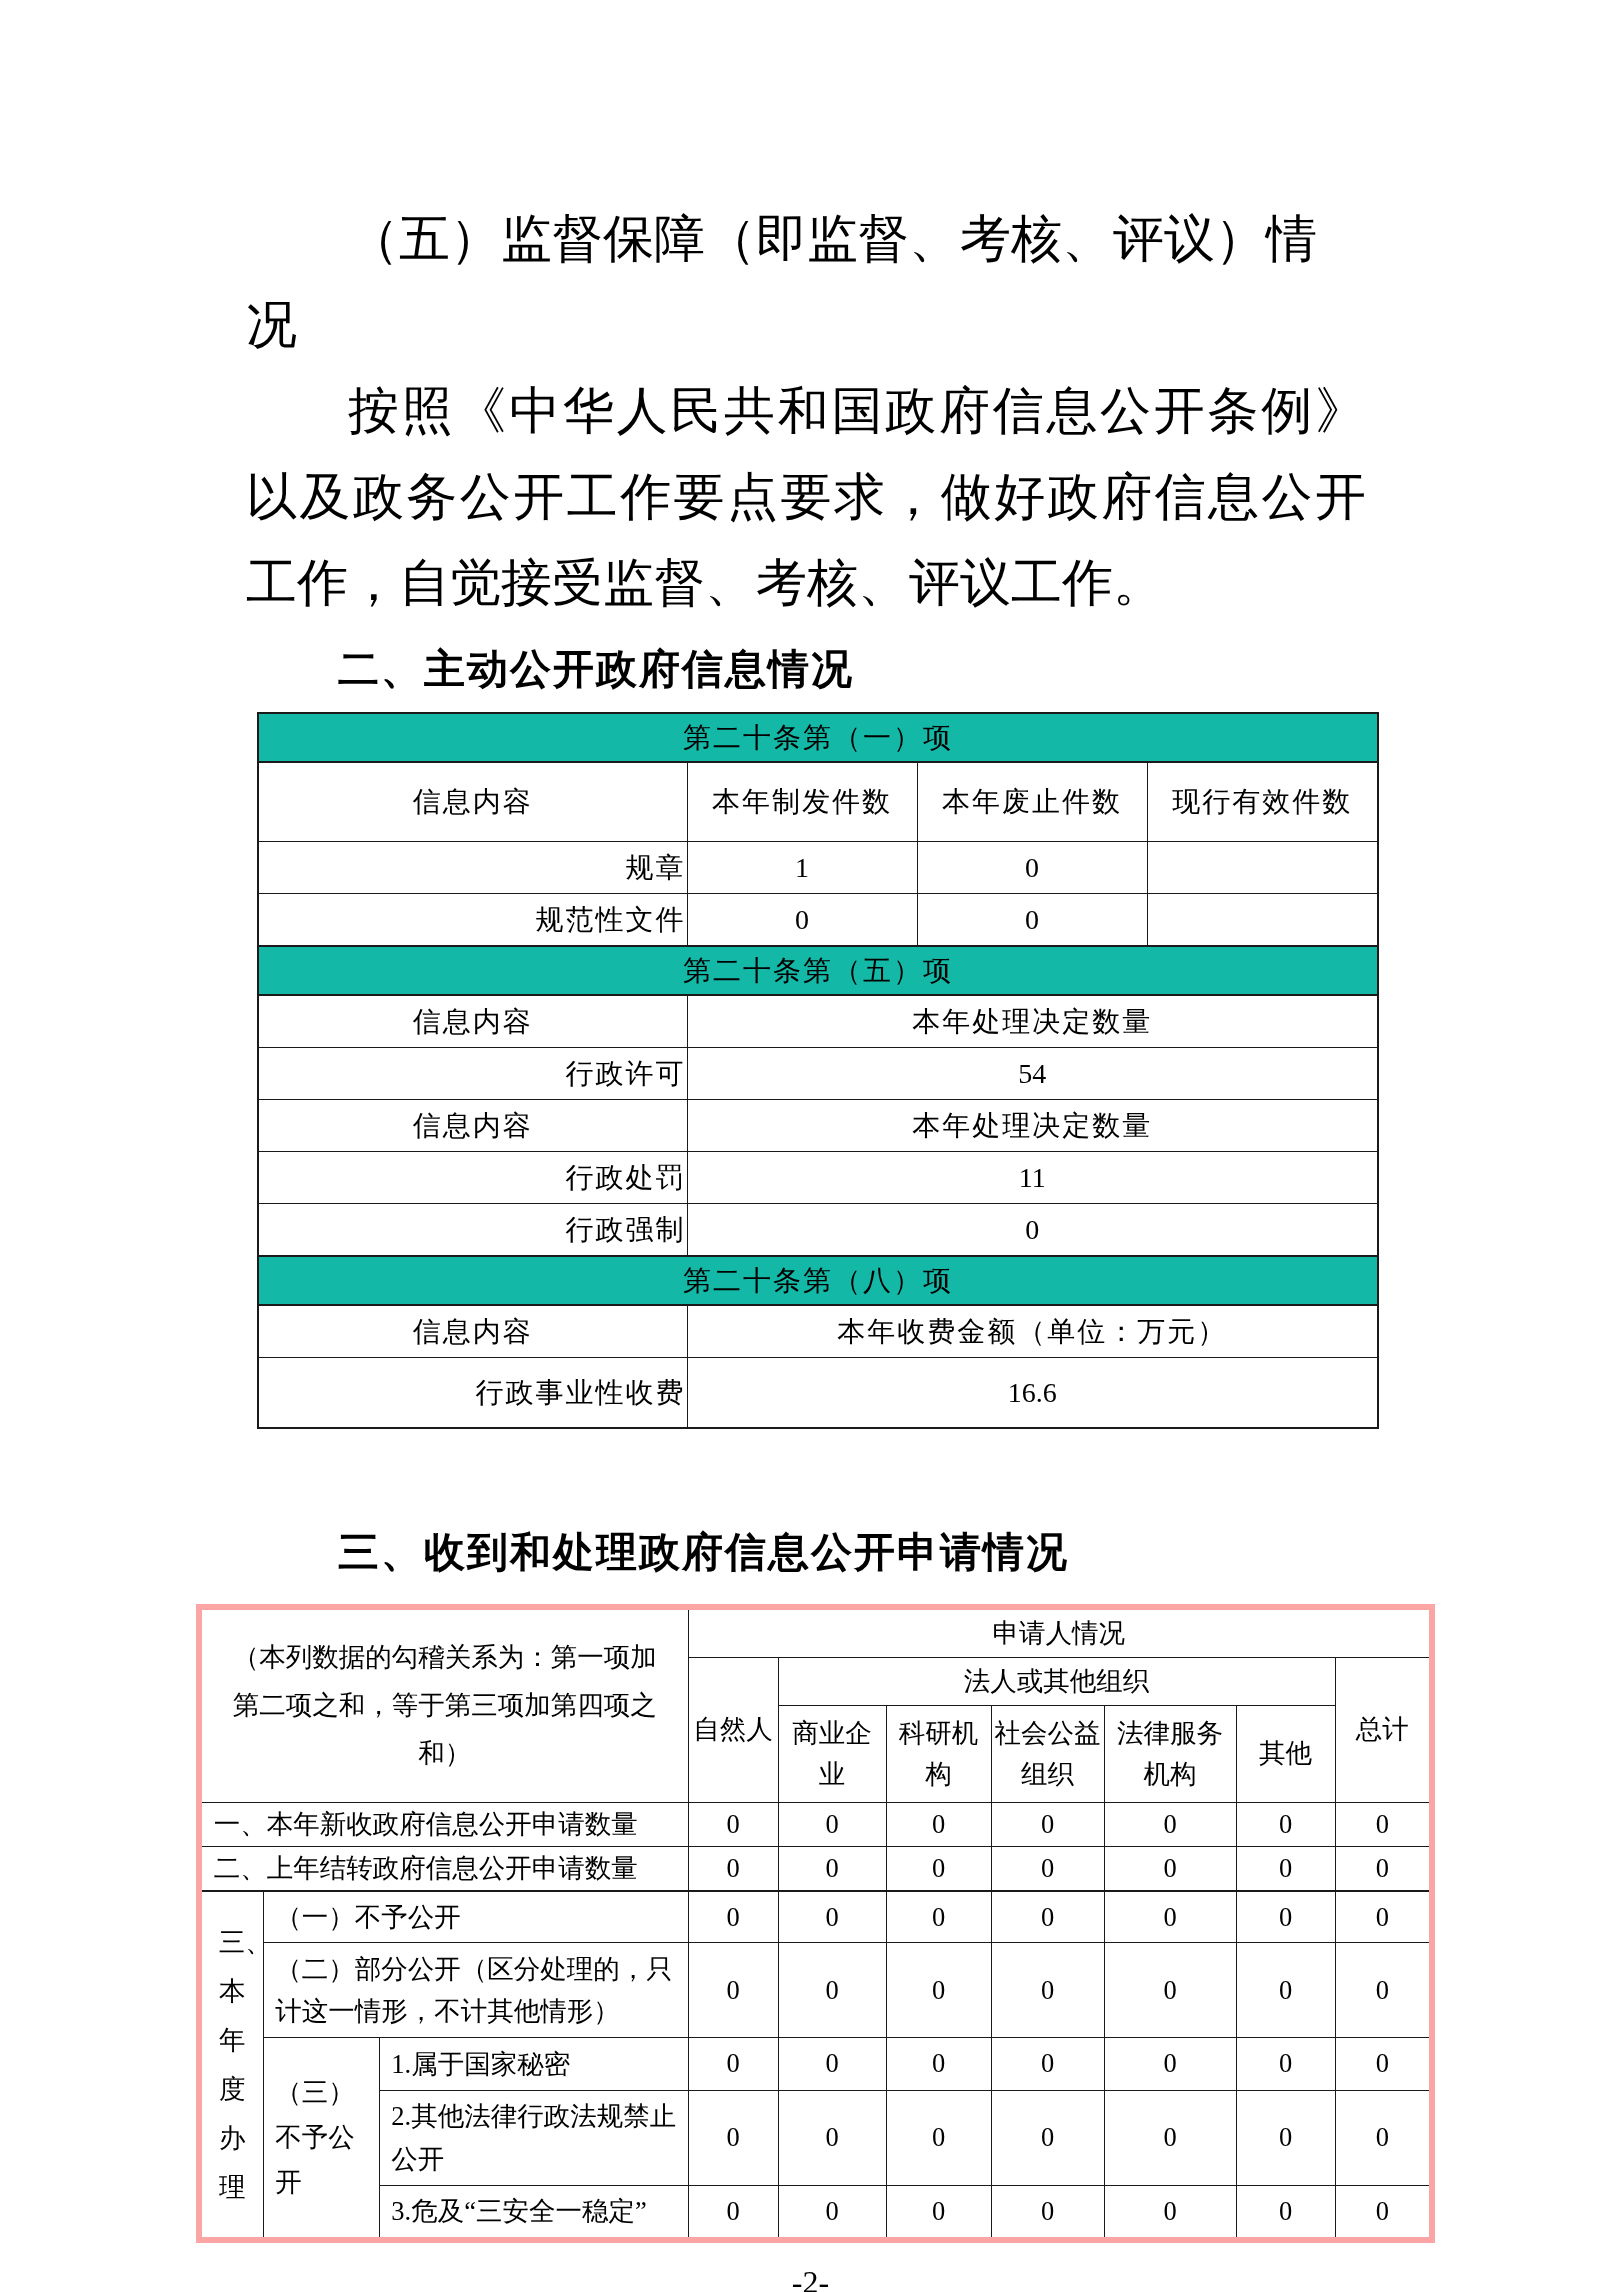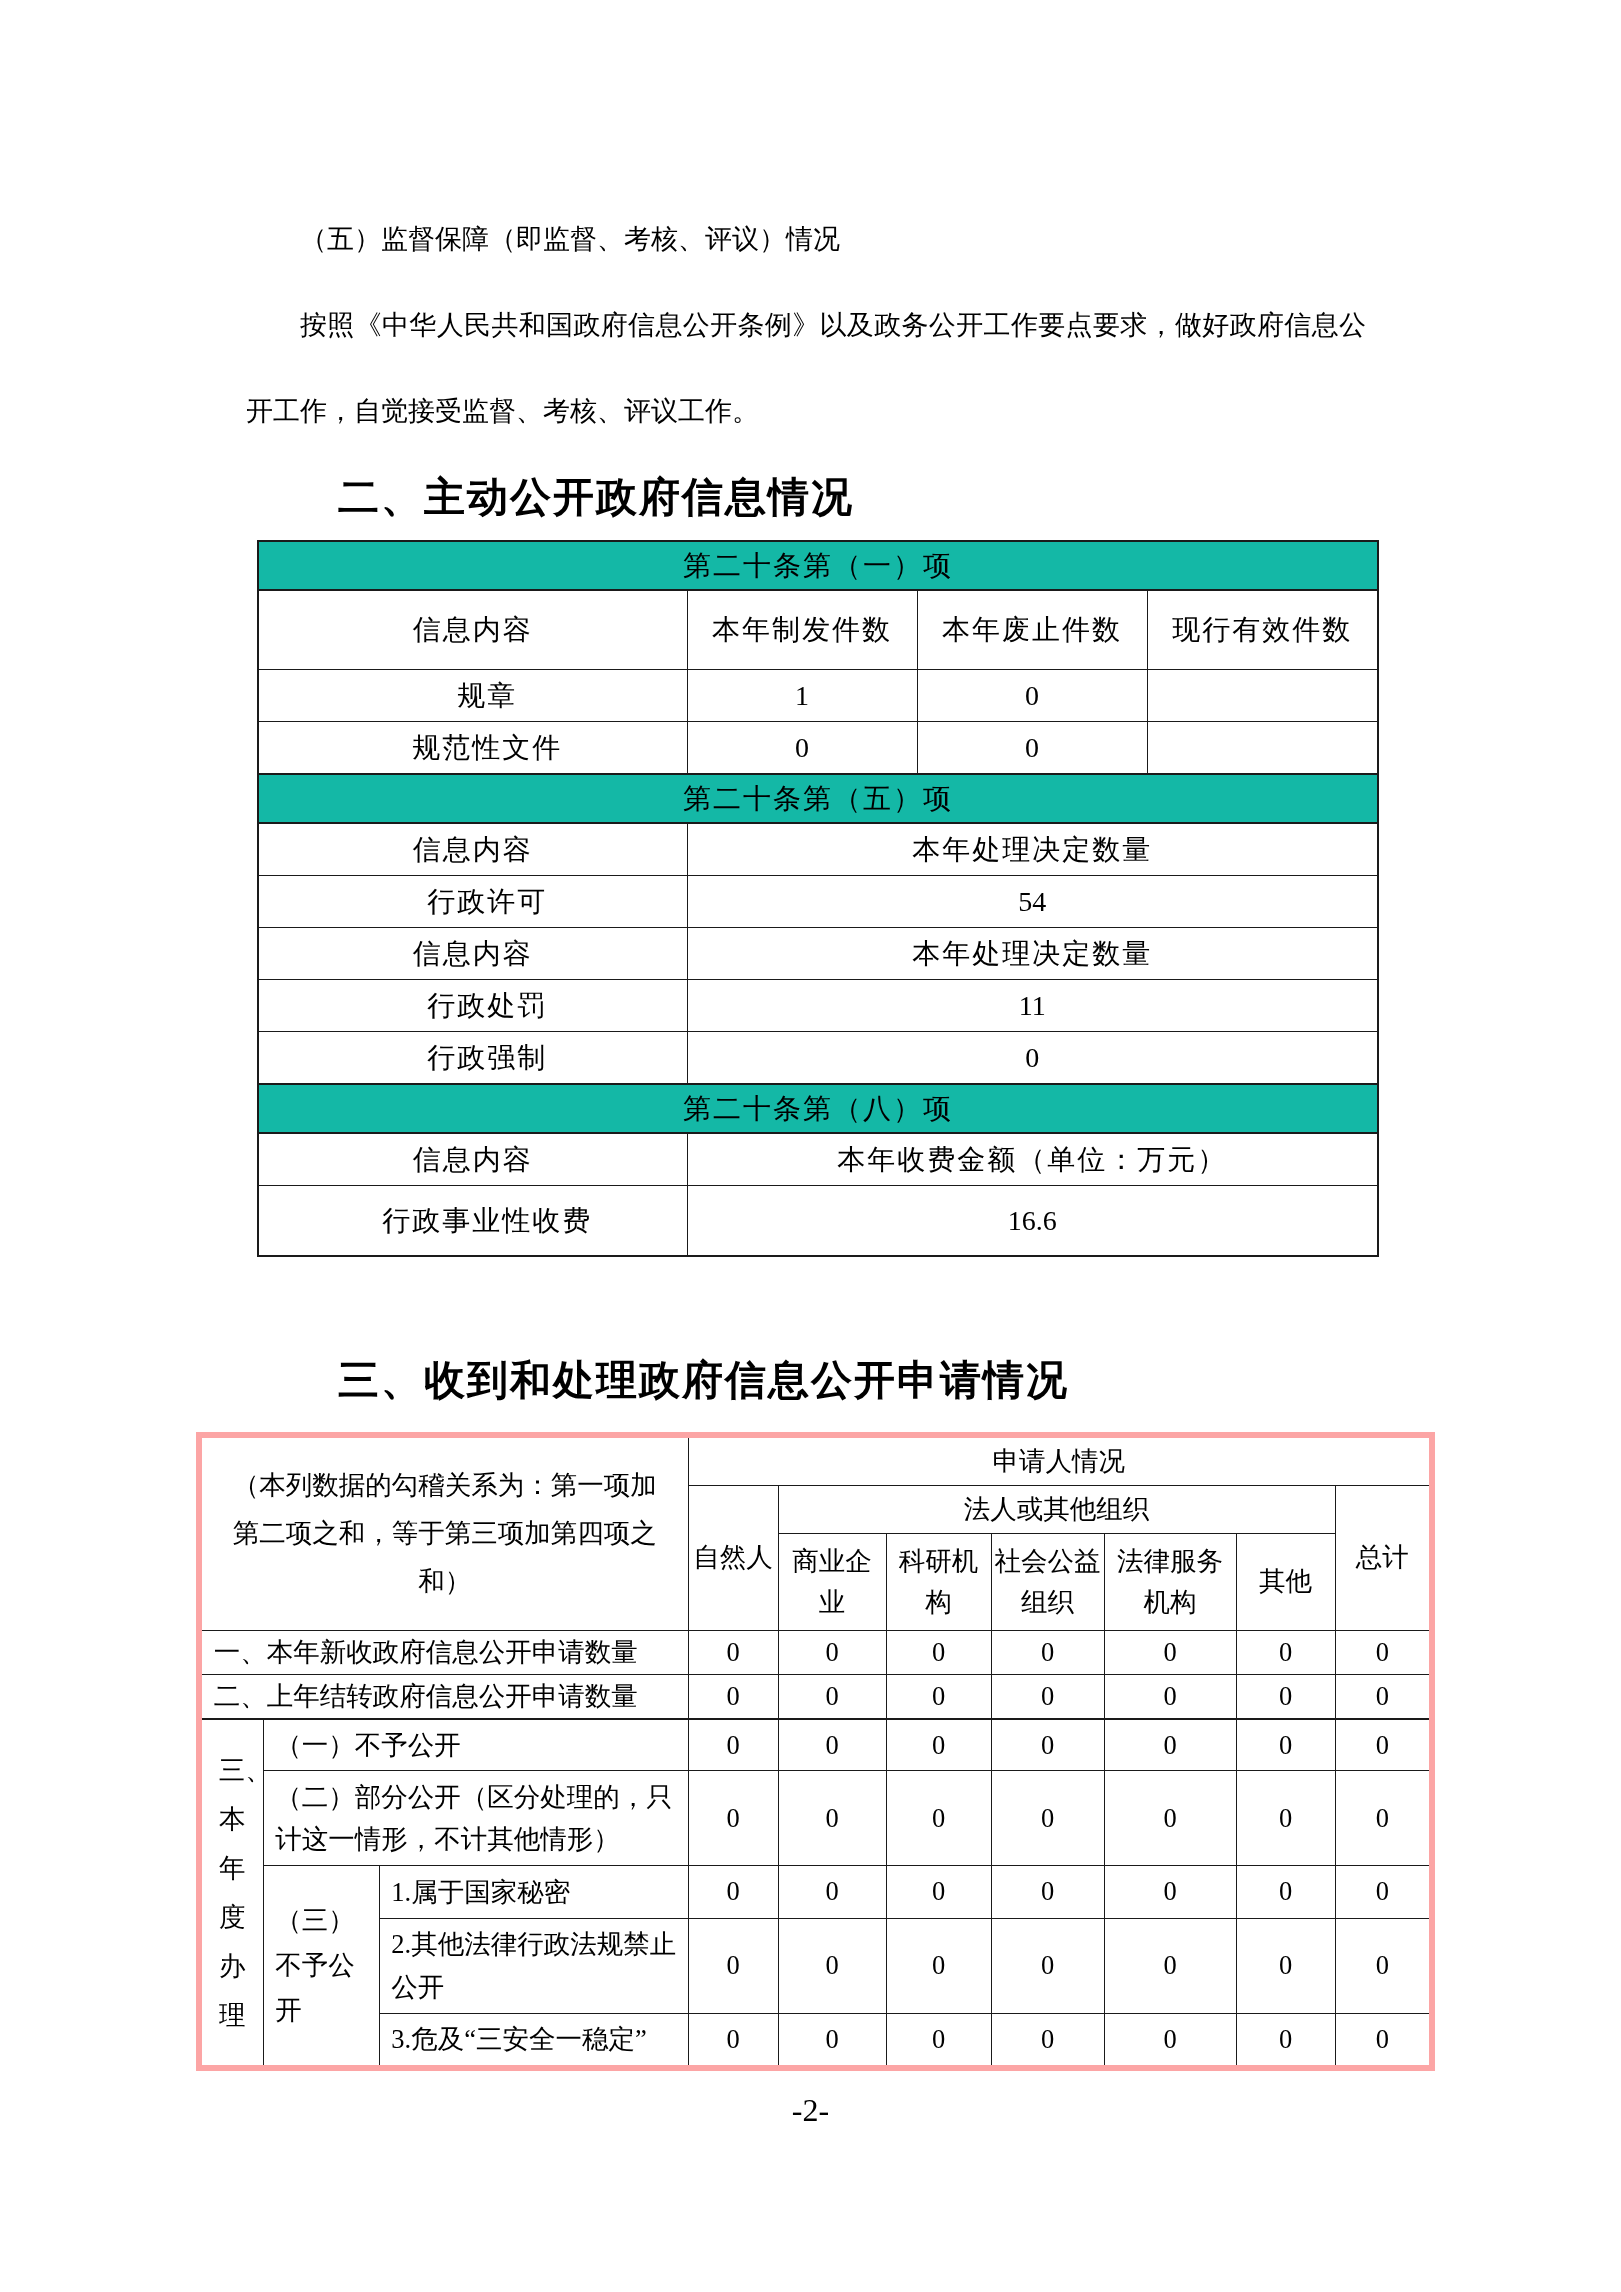--- a/index.html
+++ b/index.html
@@ -9,21 +9,21 @@
     color:#000;
     font-family:"Liberation Serif","DejaVu Serif",serif;
     position:relative;
     overflow:hidden;
   }
   .content{padding-top:196px;}
 
   
   .para{
     margin:0 255px 0 246px;
-    font-size:27px;
+    font-size:51px;
     line-height:86px;
     text-align:justify;
     text-indent:2em;
   }
   .para.first{text-align:left;}
 
   
   .h-section{
     margin:13.7px 0 0 338px;
     font-family:"Liberation Sans","DejaVu Sans",sans-serif;
@@ -48,21 +48,21 @@
     background:#14b8a6;
     height:45px;
     text-align:center;
     border-top:2px solid #1a1a1a;
     border-bottom:2px solid #1a1a1a;
   }
   .t1 tr.hrow1 td{height:76px;text-align:center;}
   .t1 tr.hrow td{height:49px;text-align:center;}
   .t1 tr.drow td{height:49px;}
   .t1 tr.drow-last td{height:67px;}
-  .t1 td.lbl{text-align:center;padding-left:30px;}
+  .t1 td.lbl{text-align:right;padding-left:30px;}
   .t1 td.num{text-align:center;letter-spacing:0;}
 
   
   table.t2{
     margin:21.6px 0 0 196px;
     width:1232px;
     font-size:26.5px;
     border:6px solid #fca5a5;
   }
   .t2 td{text-align:center;line-height:1.55;}

